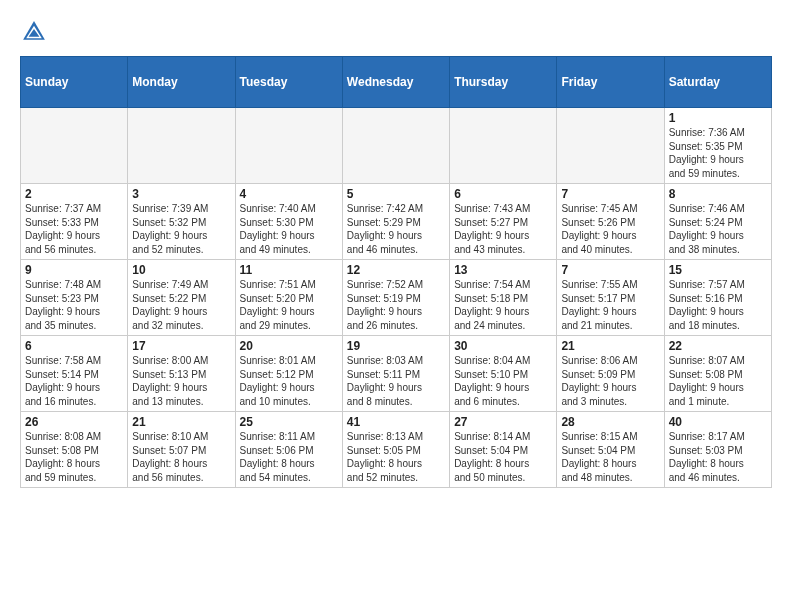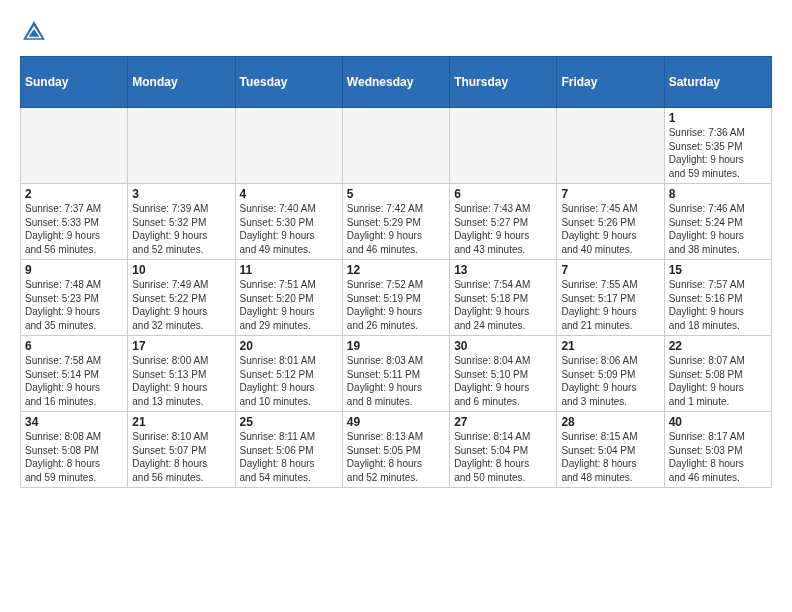--- a/index.html
+++ b/index.html
@@ -228,33 +228,33 @@
             <span class="day-num">21</span>
             <div class="day-info">Sunrise: 8:06 AM<br>Sunset: 5:09 PM<br>Daylight: 9 hours<br>and 3 minutes.</div>
           </td>
           <td>
             <span class="day-num">22</span>
             <div class="day-info">Sunrise: 8:07 AM<br>Sunset: 5:08 PM<br>Daylight: 9 hours<br>and 1 minute.</div>
           </td>
         </tr>
         <tr>
           <td>
-            <span class="day-num">34</span>
+            <span class="day-num">26</span>
             <div class="day-info">Sunrise: 8:08 AM<br>Sunset: 5:08 PM<br>Daylight: 8 hours<br>and 59 minutes.</div>
           </td>
           <td>
             <span class="day-num">21</span>
             <div class="day-info">Sunrise: 8:10 AM<br>Sunset: 5:07 PM<br>Daylight: 8 hours<br>and 56 minutes.</div>
           </td>
           <td>
             <span class="day-num">25</span>
             <div class="day-info">Sunrise: 8:11 AM<br>Sunset: 5:06 PM<br>Daylight: 8 hours<br>and 54 minutes.</div>
           </td>
           <td>
-            <span class="day-num">49</span>
+            <span class="day-num">41</span>
             <div class="day-info">Sunrise: 8:13 AM<br>Sunset: 5:05 PM<br>Daylight: 8 hours<br>and 52 minutes.</div>
           </td>
           <td>
             <span class="day-num">27</span>
             <div class="day-info">Sunrise: 8:14 AM<br>Sunset: 5:04 PM<br>Daylight: 8 hours<br>and 50 minutes.</div>
           </td>
           <td>
             <span class="day-num">28</span>
             <div class="day-info">Sunrise: 8:15 AM<br>Sunset: 5:04 PM<br>Daylight: 8 hours<br>and 48 minutes.</div>
           </td>

